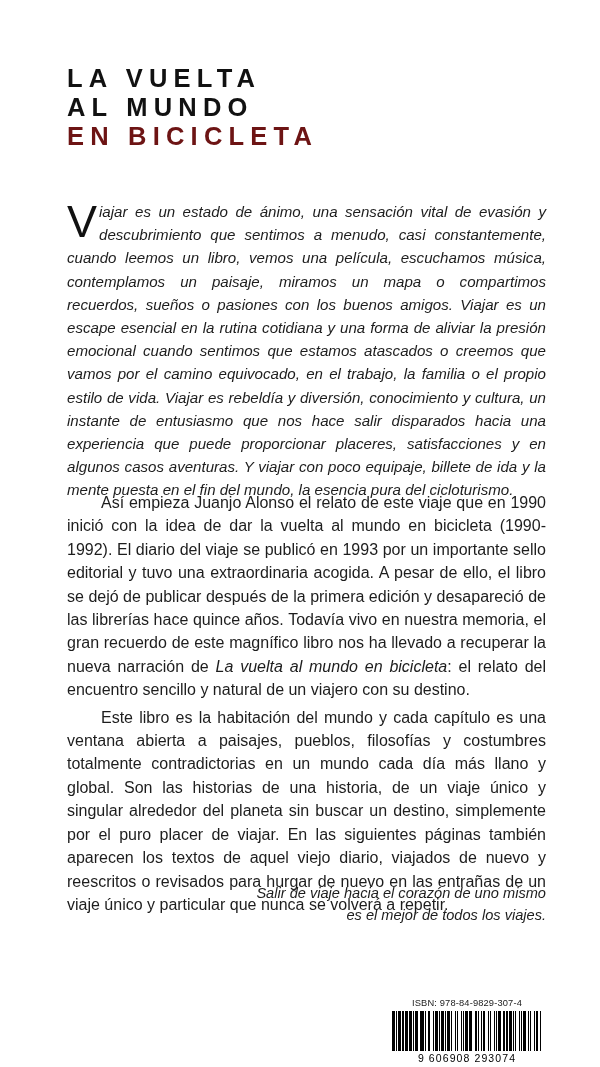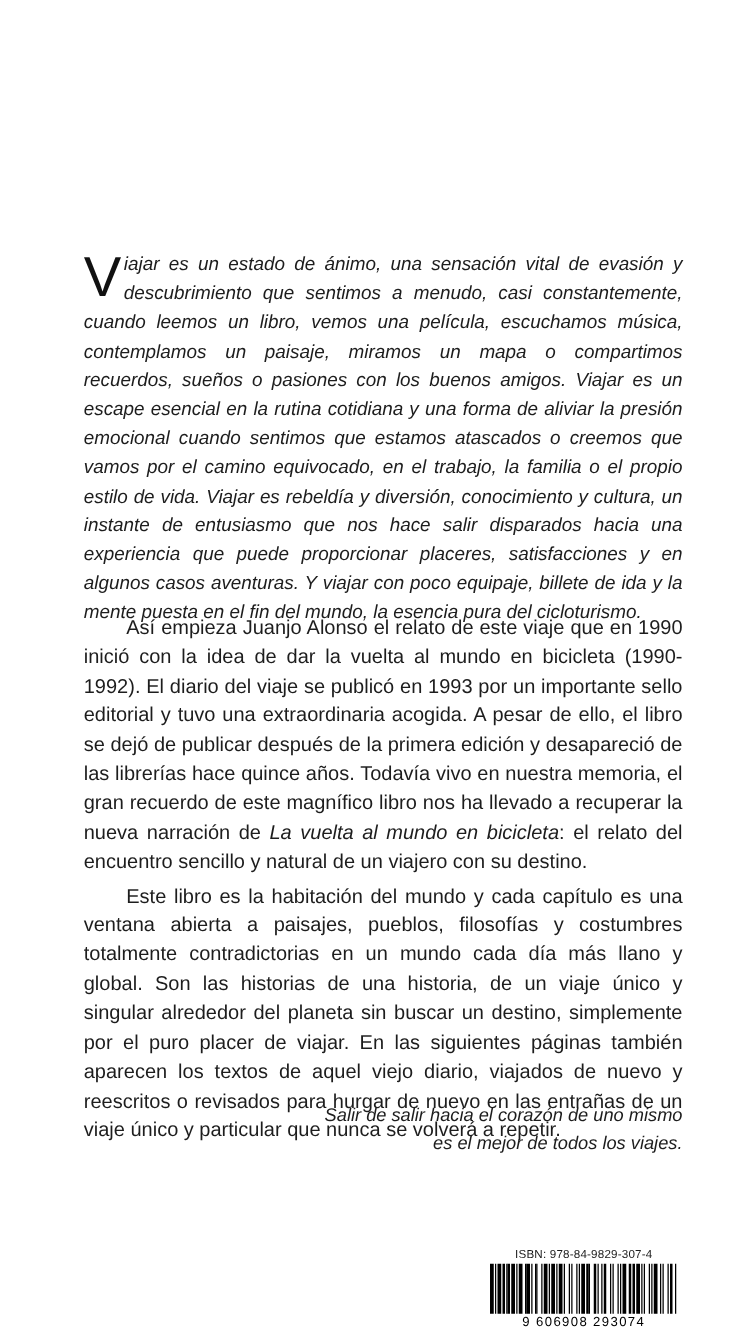--- a/index.html
+++ b/index.html
@@ -170,32 +170,37 @@
     text-align: center;
     margin-top: 1px;
     white-space: nowrap;
   }
 </style>
 </head>
 <body>
 
 <div class="page">
 
+  <div class="title-block">
+    <div class="title-line">LA VUELTA</div>
+    <div class="title-line">AL MUNDO</div>
+    <div class="title-line accent">EN BICICLETA</div>
+  </div>
 
   <div class="intro">
     <span class="dropcap">V</span><span>iajar es un estado de ánimo, una sensación vital de evasión y descubrimiento que sentimos a menudo, casi constantemente, cuando leemos un libro, vemos una película, escuchamos música, contemplamos un paisaje, miramos un mapa o compartimos recuerdos, sueños o pasiones con los buenos amigos. Viajar es un escape esencial en la rutina cotidiana y una forma de aliviar la presión emocional cuando sentimos que estamos atascados o creemos que vamos por el camino equivocado, en el trabajo, la familia o el propio estilo de vida. Viajar es rebeldía y diversión, conocimiento y cultura, un instante de entusiasmo que nos hace salir disparados hacia una experiencia que puede proporcionar placeres, satisfacciones y en algunos casos aventuras. Y viajar con poco equipaje, billete de ida y la mente puesta en el fin del mundo, la esencia pura del cicloturismo.</span>
   </div>
 
   <div class="body-copy">
     <p><span>Así empieza Juanjo Alonso el relato de este viaje que en 1990 inició con la idea de dar la vuelta al mundo en bicicleta (1990-1992). El diario del viaje se publicó en 1993 por un importante sello editorial y tuvo una extraordinaria acogida. A pesar de ello, el libro se dejó de publicar después de la primera edición y desapareció de las librerías hace quince años. Todavía vivo en nuestra memoria, el gran recuerdo de este magnífico libro nos ha llevado a recuperar la nueva narración de </span><em>La vuelta al mundo en bicicleta</em><span>: el relato del encuentro sencillo y natural de un viajero con su destino.</span></p>
     <p><span>Este libro es la habitación del mundo y cada capítulo es una ventana abierta a paisajes, pueblos, filosofías y costumbres totalmente contradictorias en un mundo cada día más llano y global. Son las historias de una historia, de un viaje único y singular alrededor del planeta sin buscar un destino, simplemente por el puro placer de viajar. En las siguientes páginas también aparecen los textos de aquel viejo diario, viajados de nuevo y reescritos o revisados para hurgar de nuevo en las entrañas de un viaje único y particular que nunca se volverá a repetir.</span></p>
   </div>
 
   <div class="quote">
-    <div>Salir de salir hacia el corazón de uno mismo</div>
+    <div>Salir de viaje hacia el corazón de uno mismo</div>
     <div>es el mejor de todos los viajes.</div>
   </div>
 
 
   <div class="barcode-area">
     <div class="isbn-text">ISBN: 978-84-9829-307-4</div>
     <div class="barcode">
         <span class="bar" style="width: 3.84px; height: 40px; background: rgb(0, 0, 0);"></span>
         <span class="bar" style="width: 1.28px; height: 40px; background: transparent;"></span>
         <span class="bar" style="width: 2.56px; height: 40px; background: rgb(0, 0, 0);"></span>

